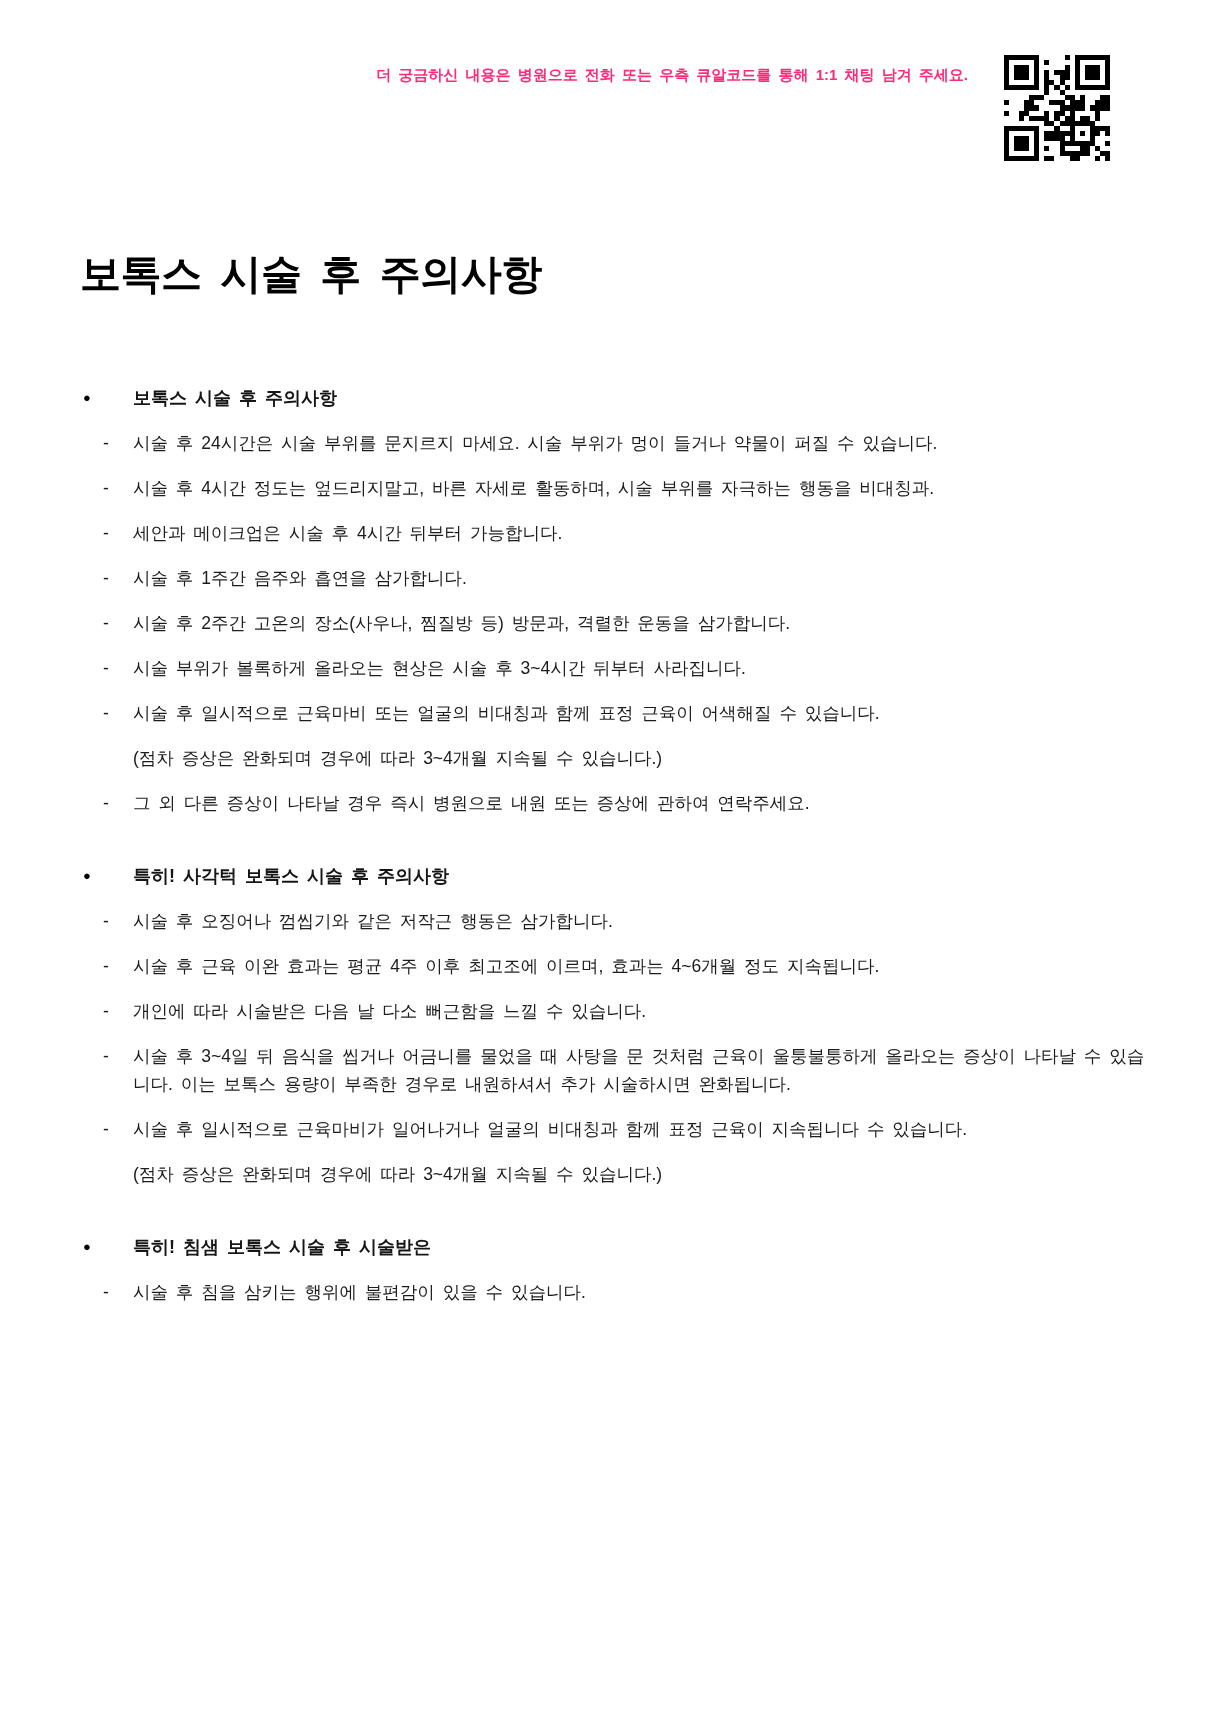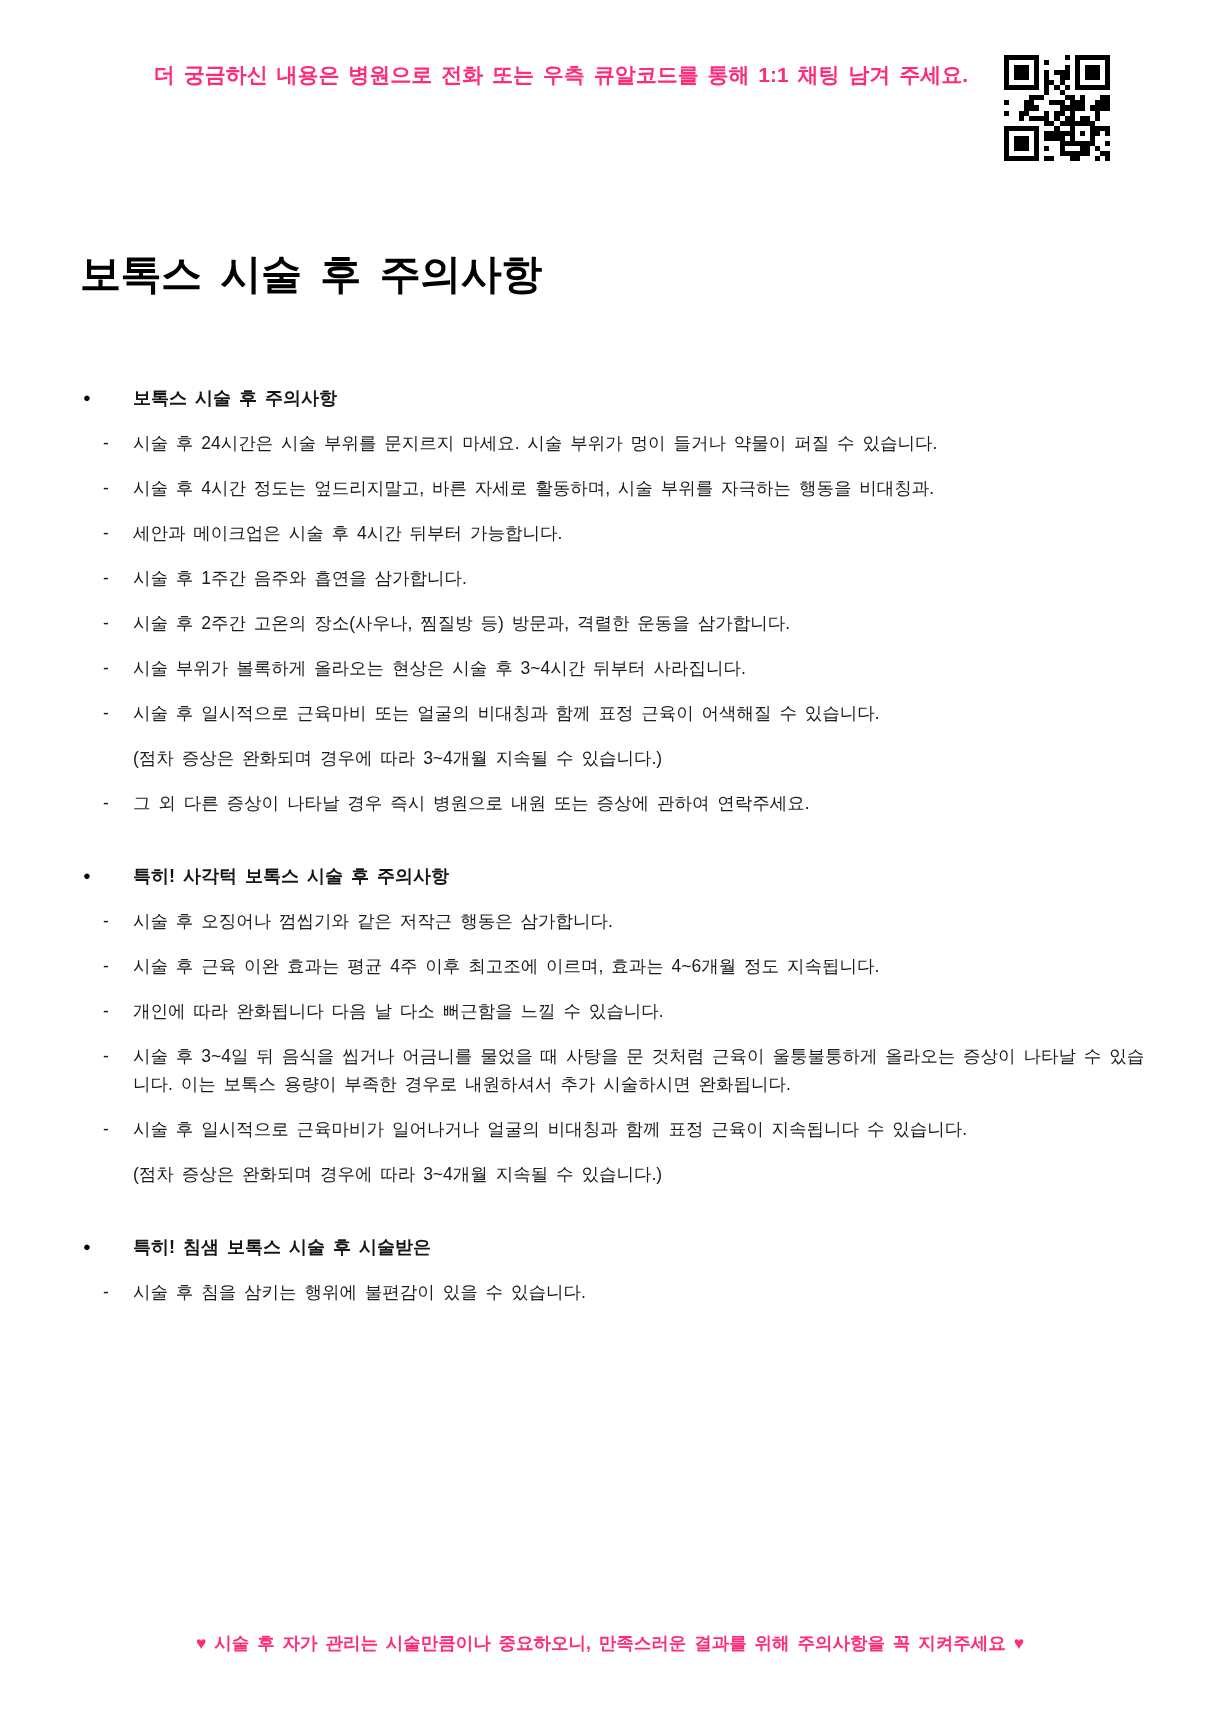--- a/index.html
+++ b/index.html
@@ -12,21 +12,21 @@
   }
   .doc { position:absolute; inset:0; }
 
   
   .top {
     position:absolute; top:55px; left:0; right:110px;
     display:flex; justify-content:flex-end; align-items:flex-start; gap:36px;
   }
   .top-text {
     text-align:right;
-    font-size:21px; font-weight:700;
+    font-size:15px; font-weight:700;
     line-height:39px;
     word-spacing:3px;
   }
   .top-text p { white-space:nowrap; }
   .phones span + span { margin-left:18px; }
   .qr { width:106px; height:106px; flex:0 0 auto; }
   .qr svg { width:106px; height:106px; display:block; }
 
   
   h1.title {
@@ -262,21 +262,21 @@
         <div class="item dash">
           <span class="marker">-</span>
           <span class="item-text">시술 후 오징어나 껌씹기와 같은 저작근 행동은 삼가합니다.</span>
         </div>
         <div class="item dash">
           <span class="marker">-</span>
           <span class="item-text">시술 후 근육 이완 효과는 평균 4주 이후 최고조에 이르며, 효과는 4~6개월 정도 지속됩니다.</span>
         </div>
         <div class="item dash">
           <span class="marker">-</span>
-          <span class="item-text">개인에 따라 완화됩니다 다음 날 다소 뻐근함을 느낄 수 있습니다.</span>
+          <span class="item-text">개인에 따라 시술받은 다음 날 다소 뻐근함을 느낄 수 있습니다.</span>
         </div>
         <div class="item dash">
           <span class="marker">-</span>
           <span class="item-text">시술 후 3~4일 뒤 음식을 씹거나 어금니를 물었을 때 사탕을 문 것처럼 근육이 울퉁불퉁하게 올라오는 증상이 나타날 수 있습니다. 이는 보톡스 용량이 부족한 경우로 내원하셔서 추가 시술하시면 완화됩니다.</span>
         </div>
         <div class="item dash">
           <span class="marker">-</span>
           <span class="item-text">시술 후 일시적으로 근육마비가 일어나거나 얼굴의 비대칭과 함께 표정 근육이 지속됩니다 수 있습니다.</span>
         </div>
         <div class="item note">
@@ -289,17 +289,14 @@
           <span class="bullet">●</span>
           <span class="sec-title">특히! 침샘 보톡스 시술 후 시술받은</span>
         </div>
         <div class="item dash">
           <span class="marker">-</span>
           <span class="item-text">시술 후 침을 삼키는 행위에 불편감이 있을 수 있습니다.</span>
         </div>
       </section>
     </main>
 
-  <footer class="bottom pink">
-    <span class="heart">♥</span><span>시술 후 자가 관리는 시술만큼이나 중요하오니, 만족스러운 결과를 위해 주의사항을 꼭 지켜주세요</span><span class="heart">♥</span>
-  </footer>
 
 </div>
 
 </body></html>

